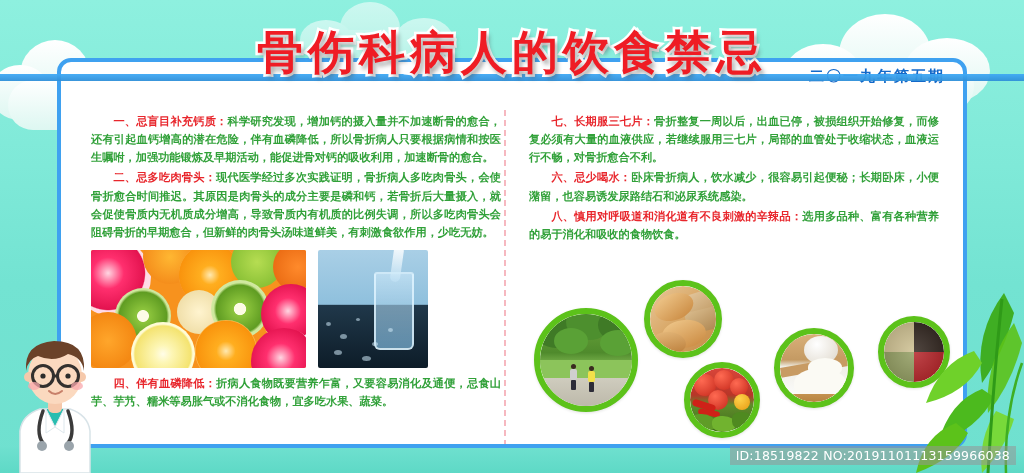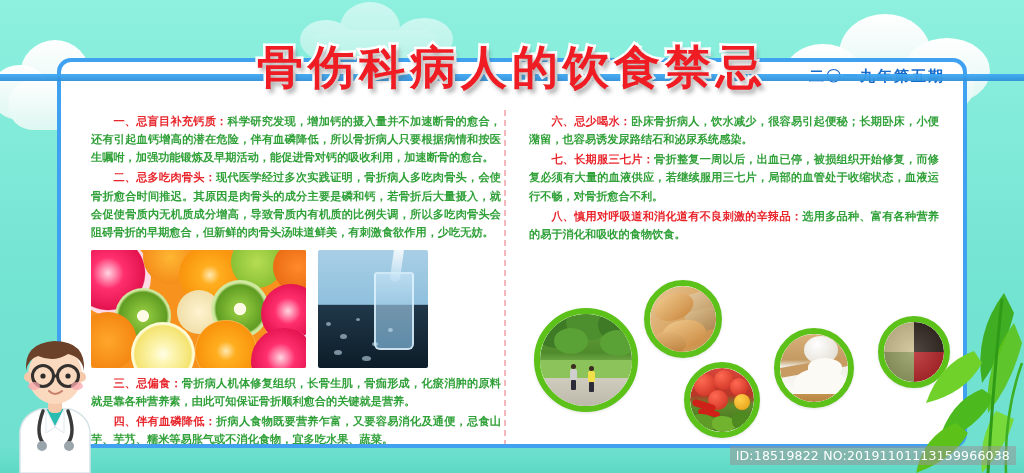--- a/index.html
+++ b/index.html
@@ -55,23 +55,23 @@
   }
   #title-ribbon {
     position:absolute;
     left:0; top:50px;
     width:1024px; height:7px;
     background: linear-gradient(180deg,#3fa9f5,#2f8fd8);
     opacity:.95;
   }
   #main-title {
     position: absolute;
-    left: 0; right: 0; top: 12px;
+    left: 0; right: 0; top: 0;
     text-align: center;
-    font-family: Liberation Serif, serif;
+    font-family: Liberation Mono, monospace;
     font-size: 46px;
     font-weight: bold;
     letter-spacing: 5px;
     color: #ef1c24;
     line-height: 64px;
     -webkit-text-stroke: 5px #ffffff;
     paint-order: stroke fill;
     text-shadow: 3px 4px 4px rgba(80,80,80,0.45);
     z-index: 32;
   }
@@ -304,33 +304,30 @@
         <div class="drop" style="left:38px;top:68px; width:4px;height:3px;"></div>
         <div class="drop" style="left:54px;top:92px; width:6px;height:4px;"></div>
         <div class="drop" style="left:16px;top:100px;width:8px;height:5px;"></div>
         <div class="drop" style="left:70px;top:78px; width:5px;height:4px;"></div>
         <div class="drop" style="left:44px;top:106px;width:9px;height:5px;"></div>
       </div>
     </div>
 
     <div class="col" id="col-left-lower" style="left:30px; top:312px;">
       <p class="para">
-        <span class="hd">三、忌偏食：</span><span>骨折病人机体修复组织，长骨生肌，骨痂形成，化瘀消肿的原料就是靠各种营养素，由此可知保证骨折顺利愈合的关键就是营养。</span>
-      </p>
-      <p class="para">
         <span class="hd">四、伴有血磷降低：</span><span>折病人食物既要营养乍富，又要容易消化及通便，忌食山芋、芋艿、糯米等易胀气或不消化食物，宜多吃水果、蔬菜。</span>
       </p>
     </div>
 
     <div class="col" id="col-right">
       <p class="para">
+        <span class="hd">七、长期服三七片：</span><span>骨折整复一周以后，出血已停，被损组织开始修复，而修复必须有大量的血液供应，若继续服用三七片，局部的血管处于收缩状态，血液运行不畅，对骨折愈合不利。</span>
+      </p>
+      <p class="para">
         <span class="hd">六、忌少喝水：</span><span>卧床骨折病人，饮水减少，很容易引起便秘；长期卧床，小便潴留，也容易诱发尿路结石和泌尿系统感染。</span>
-      </p>
-      <p class="para">
-        <span class="hd">七、长期服三七片：</span><span>骨折整复一周以后，出血已停，被损组织开始修复，而修复必须有大量的血液供应，若继续服用三七片，局部的血管处于收缩状态，血液运行不畅，对骨折愈合不利。</span>
       </p>
       <p class="para">
         <span class="hd">八、慎用对呼吸道和消化道有不良刺激的辛辣品：</span><span>选用多品种、富有各种营养的易于消化和吸收的食物饮食。</span>
       </p>
     </div>
 
     <div id="circle-row">
 
       <div class="circ" id="circ-park">
         <div class="inner">

